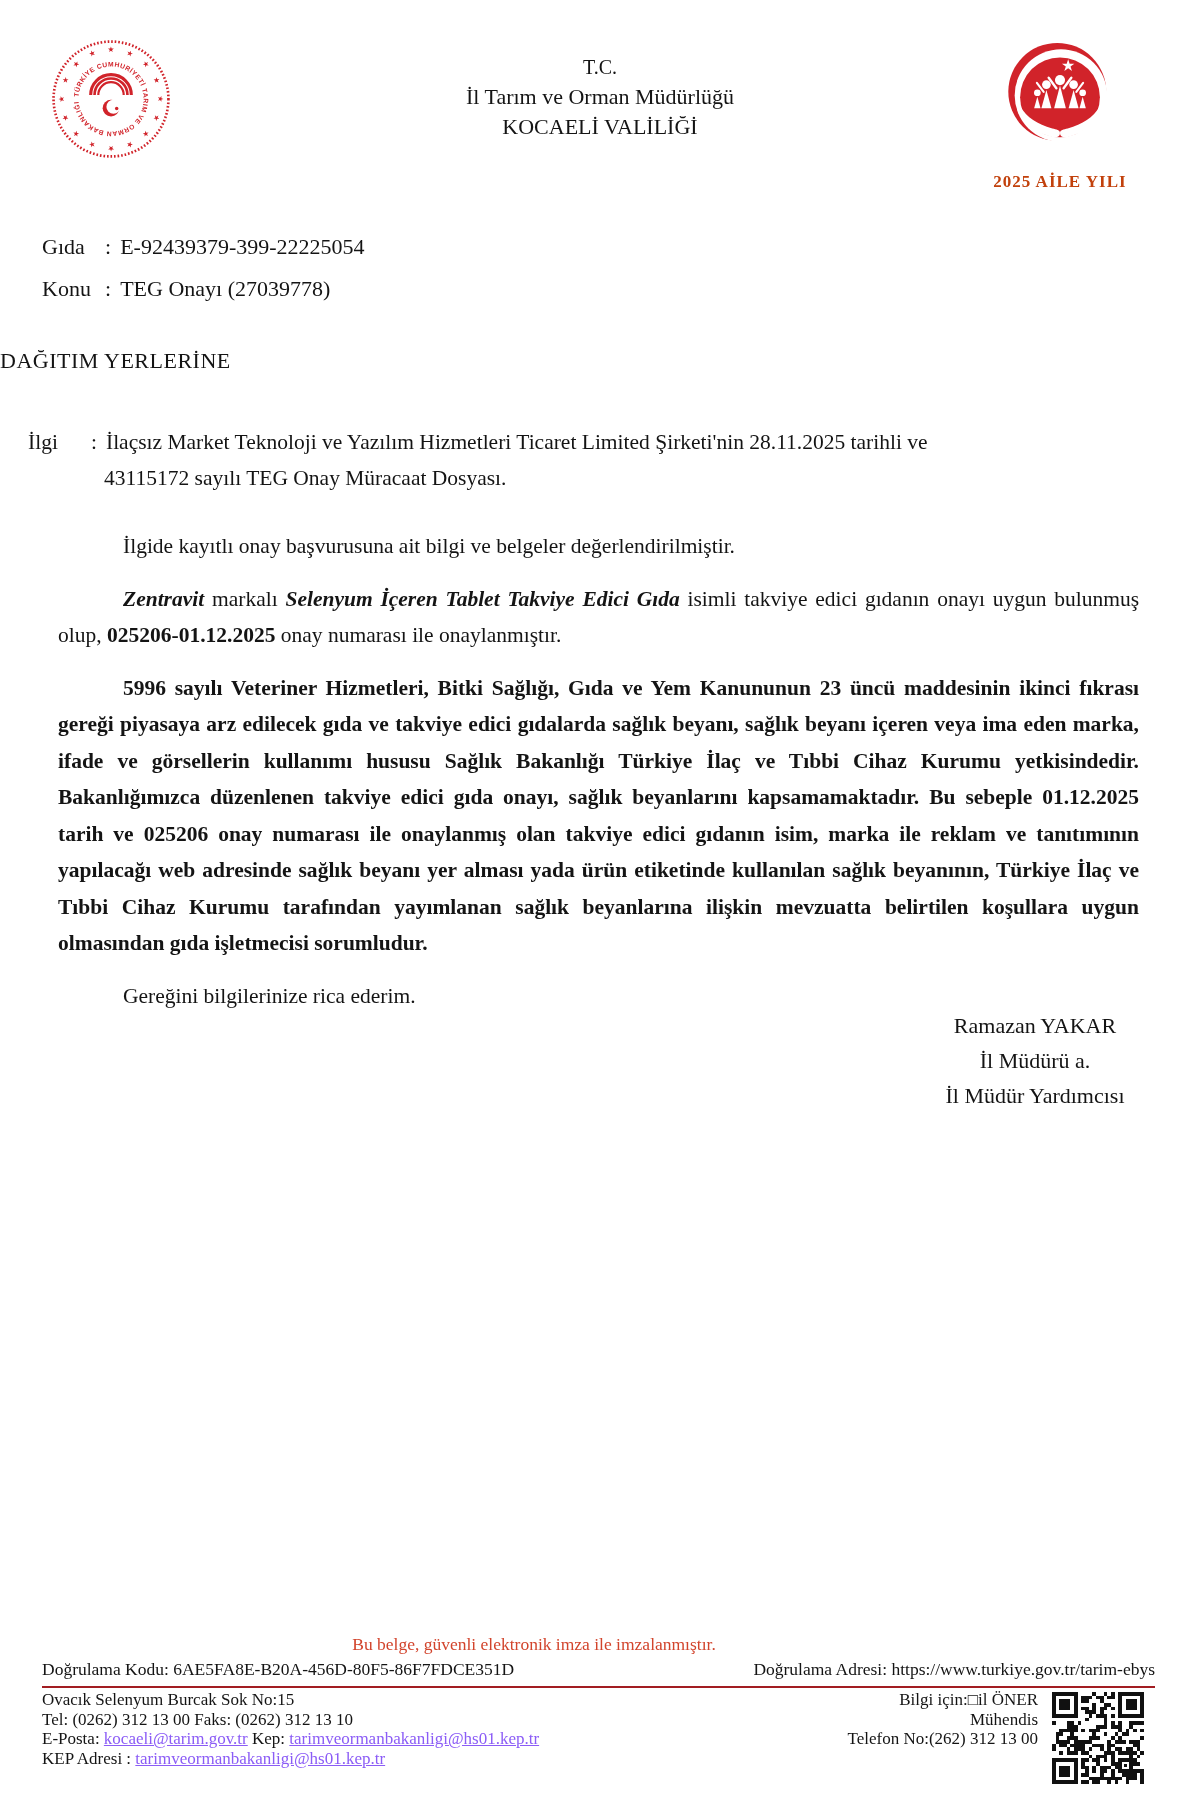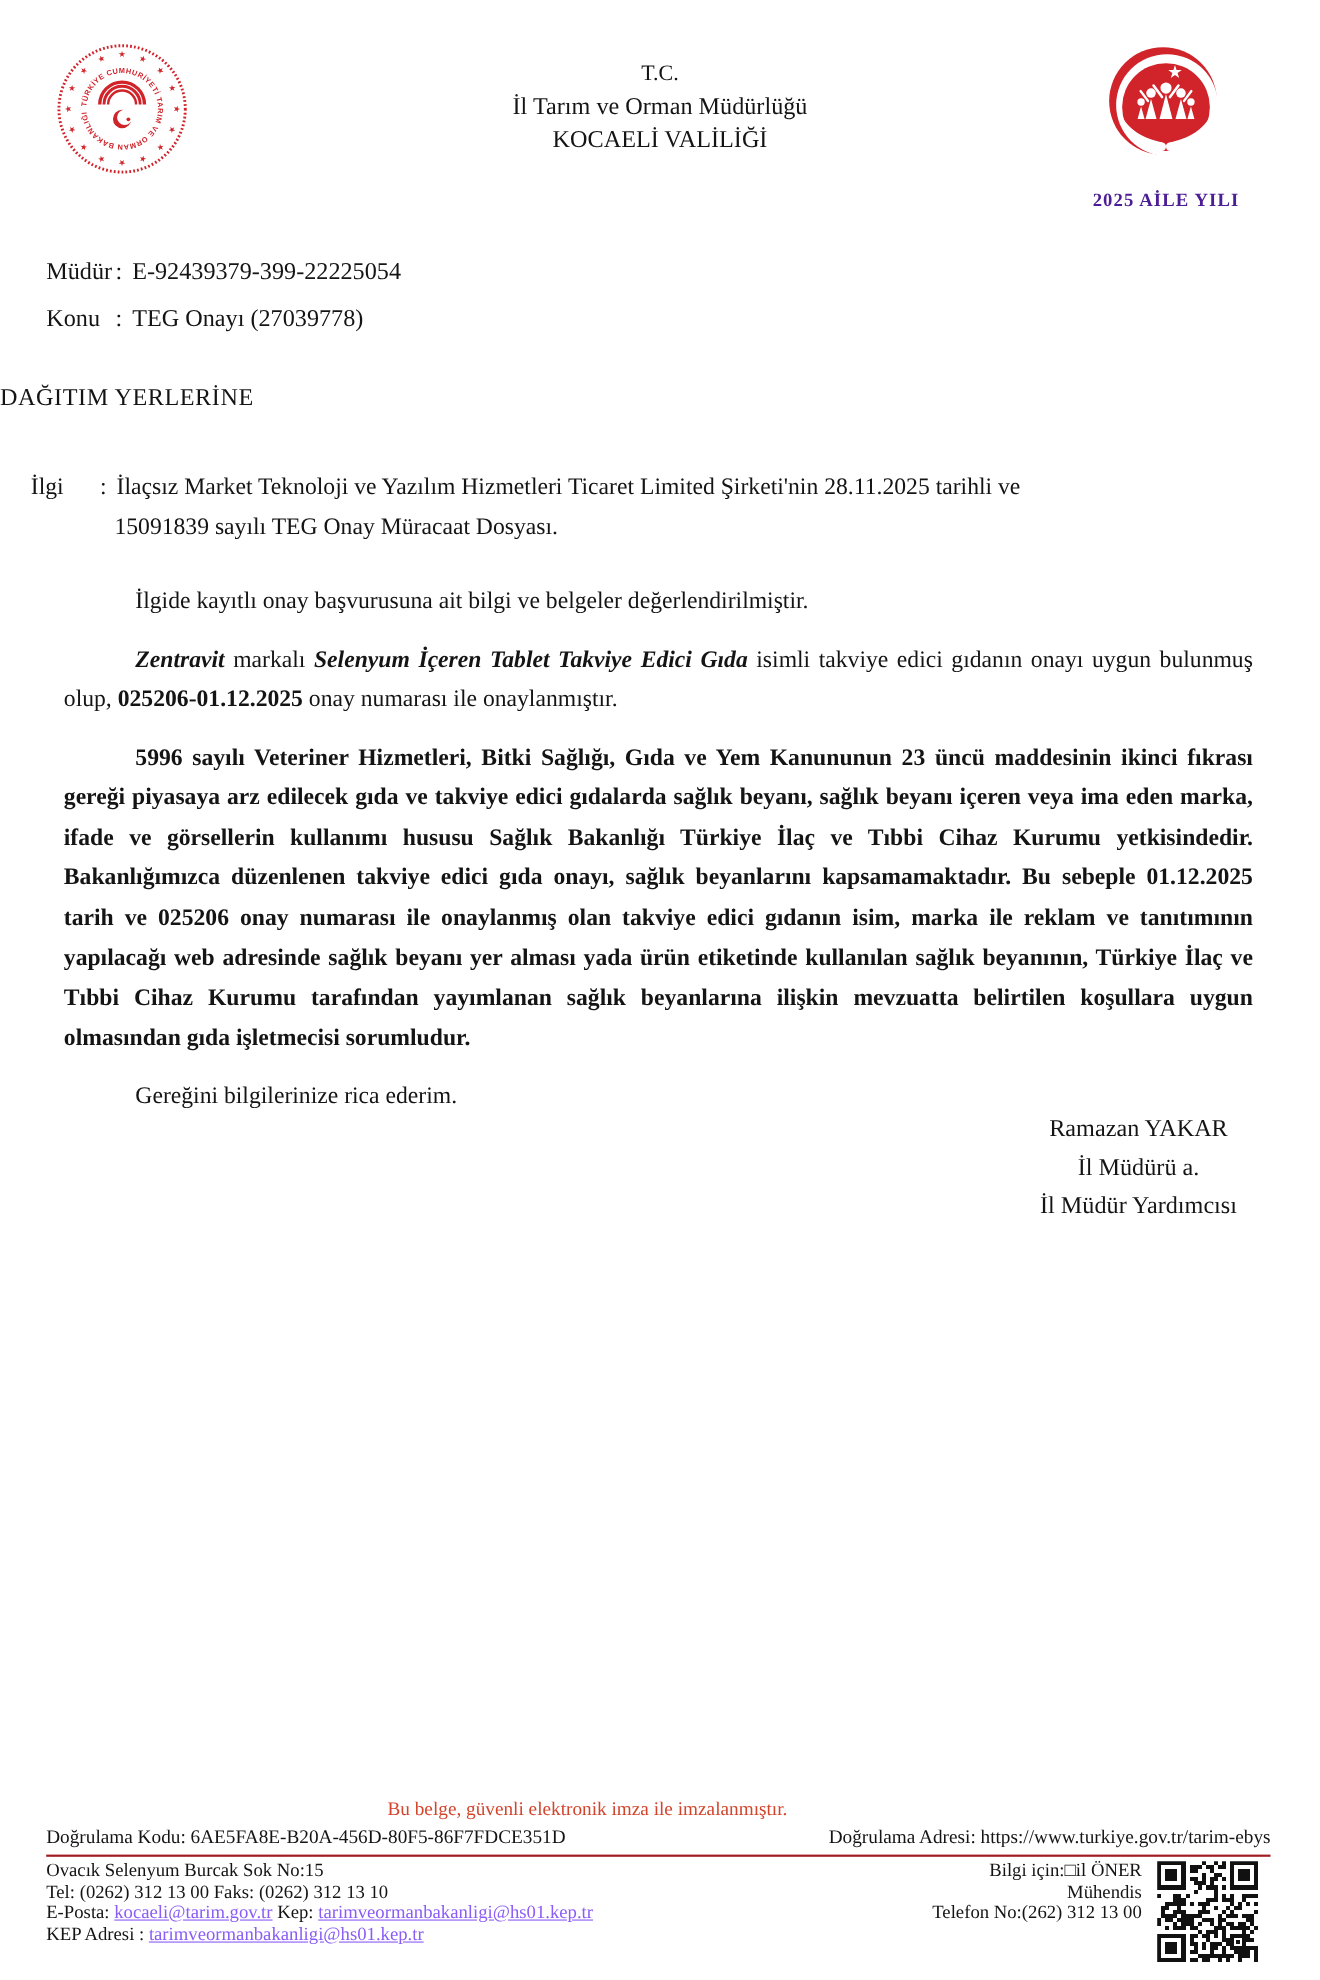--- a/index.html
+++ b/index.html
@@ -7,21 +7,21 @@
     position:relative;width:1200px;height:1800px;background:#ffffff;
     margin:0 auto;overflow:hidden;
     font-family:"Liberation Serif","DejaVu Serif",serif;color:#141414;
   }
   
   .seal{position:absolute;left:50px;top:38px;width:122px;height:122px;}
   .head-center{position:absolute;left:150px;top:52px;width:900px;text-align:center;line-height:30px;font-size:22px;}
   .head-center .tc{font-size:20px;}
   .aile{position:absolute;left:984px;top:32px;width:152px;text-align:center;}
   .aile svg{width:140px;height:136px;display:block;margin:0 auto;}
-  .aile-caption{margin-top:4px;font-size:17px;font-weight:bold;color:#4c1d95;letter-spacing:1px;white-space:nowrap;}
+  .aile-caption{margin-top:4px;font-size:17px;font-weight:bold;color:#c2410c;letter-spacing:1px;white-space:nowrap;}
   
   .meta{position:absolute;left:42px;top:226px;font-size:22px;line-height:42px;}
   .meta .lbl{display:inline-block;width:63px;}
   .meta .sep{display:inline-block;margin-right:9px;}
   
   .recipient{position:absolute;left:0;top:348px;width:1200px;font-size:22px;letter-spacing:.5px;}
   
   .ilgi{position:absolute;left:28px;top:424px;width:1113px;font-size:21.5px;line-height:36px;}
   .ilgi .lbl{display:inline-block;width:63px;}
   .ilgi .sep{display:inline-block;margin-right:9px;}
@@ -116,29 +116,29 @@
       </g>
       <g fill="#ffffff">
         <path d="M26,82 C30,100 42,111 60,115.5 C66,117 70,116 70,111.5 C70,107.5 66,107.5 61.5,106.3 C45,102 33.5,94.5 26,82 Z"></path>
         <path d="M114,82 C110,100 98,111 80,115.5 C74,117 70,116 70,111.5 C70,107.5 74,107.5 78.5,106.3 C95,102 106.5,94.5 114,82 Z"></path>
       </g>
     </svg>
     <div class="aile-caption">2025 AİLE YILI</div>
   </div>
 
   <div class="meta">
-    <div><span class="lbl">Müdür</span><span class="sep">:</span><span>E-92439379-399-22225054</span></div>
+    <div><span class="lbl">Gıda</span><span class="sep">:</span><span>E-92439379-399-22225054</span></div>
     <div><span class="lbl">Konu</span><span class="sep">:</span><span>TEG Onayı (27039778)</span></div>
   </div>
 
   <div class="recipient">DAĞITIM YERLERİNE</div>
 
   <div class="ilgi">
     <div><span class="lbl">İlgi</span><span class="sep">:</span><span>İlaçsız Market Teknoloji ve Yazılım Hizmetleri Ticaret Limited Şirketi'nin 28.11.2025 tarihli ve</span></div>
-    <div class="line2">15091839 sayılı TEG Onay Müracaat Dosyası.</div>
+    <div class="line2">43115172 sayılı TEG Onay Müracaat Dosyası.</div>
   </div>
 
   <div class="bodytext">
     <p>İlgide kayıtlı onay başvurusuna ait bilgi ve belgeler değerlendirilmiştir.</p>
     <p><span class="bi">Zentravit</span><span> markalı </span><span class="bi">Selenyum İçeren Tablet Takviye Edici Gıda</span><span> isimli takviye edici gıdanın onayı uygun bulunmuş olup, </span><span class="bold">025206-01.12.2025</span><span> onay numarası ile onaylanmıştır.</span></p>
     <p class="bold">5996 sayılı Veteriner Hizmetleri, Bitki Sağlığı, Gıda ve Yem Kanununun 23 üncü maddesinin ikinci fıkrası gereği piyasaya arz edilecek gıda ve takviye edici gıdalarda sağlık beyanı, sağlık beyanı içeren veya ima eden marka, ifade ve görsellerin kullanımı hususu Sağlık Bakanlığı Türkiye İlaç ve Tıbbi Cihaz Kurumu yetkisindedir. Bakanlığımızca düzenlenen takviye edici gıda onayı, sağlık beyanlarını kapsamamaktadır.  Bu sebeple 01.12.2025 tarih ve 025206 onay numarası ile onaylanmış olan takviye edici gıdanın isim, marka ile reklam ve tanıtımının yapılacağı web adresinde sağlık beyanı yer alması yada ürün etiketinde kullanılan sağlık beyanının, Türkiye İlaç ve Tıbbi Cihaz Kurumu tarafından yayımlanan sağlık beyanlarına ilişkin mevzuatta belirtilen koşullara uygun olmasından gıda işletmecisi sorumludur.</p>
     <p>Gereğini bilgilerinize rica ederim.</p>
   </div>
 
   <div class="signature">

